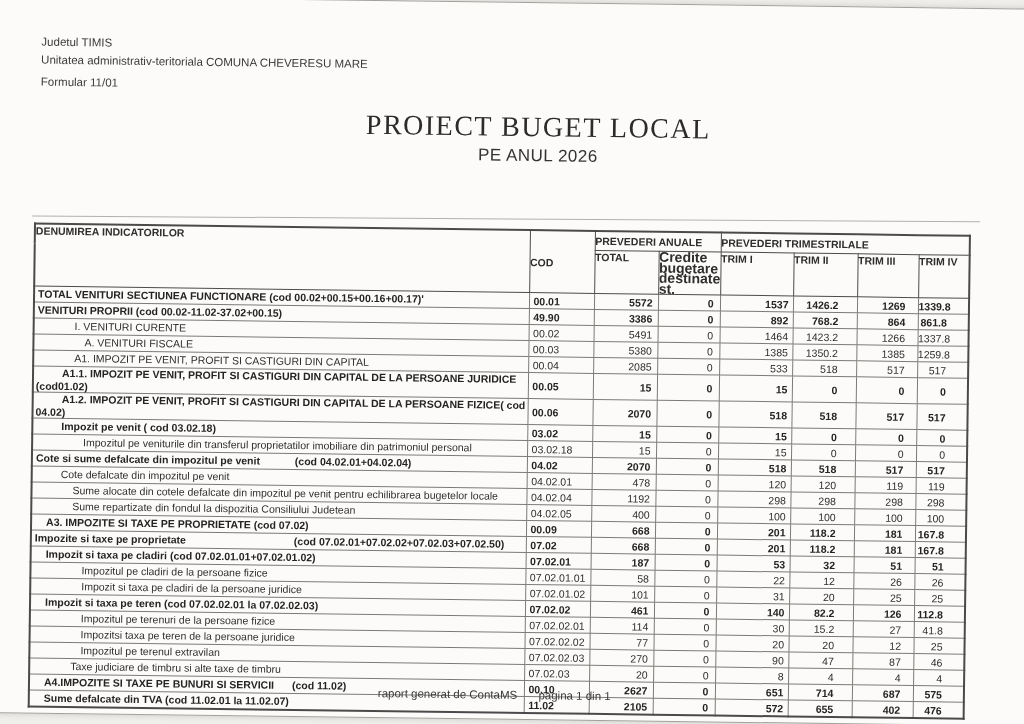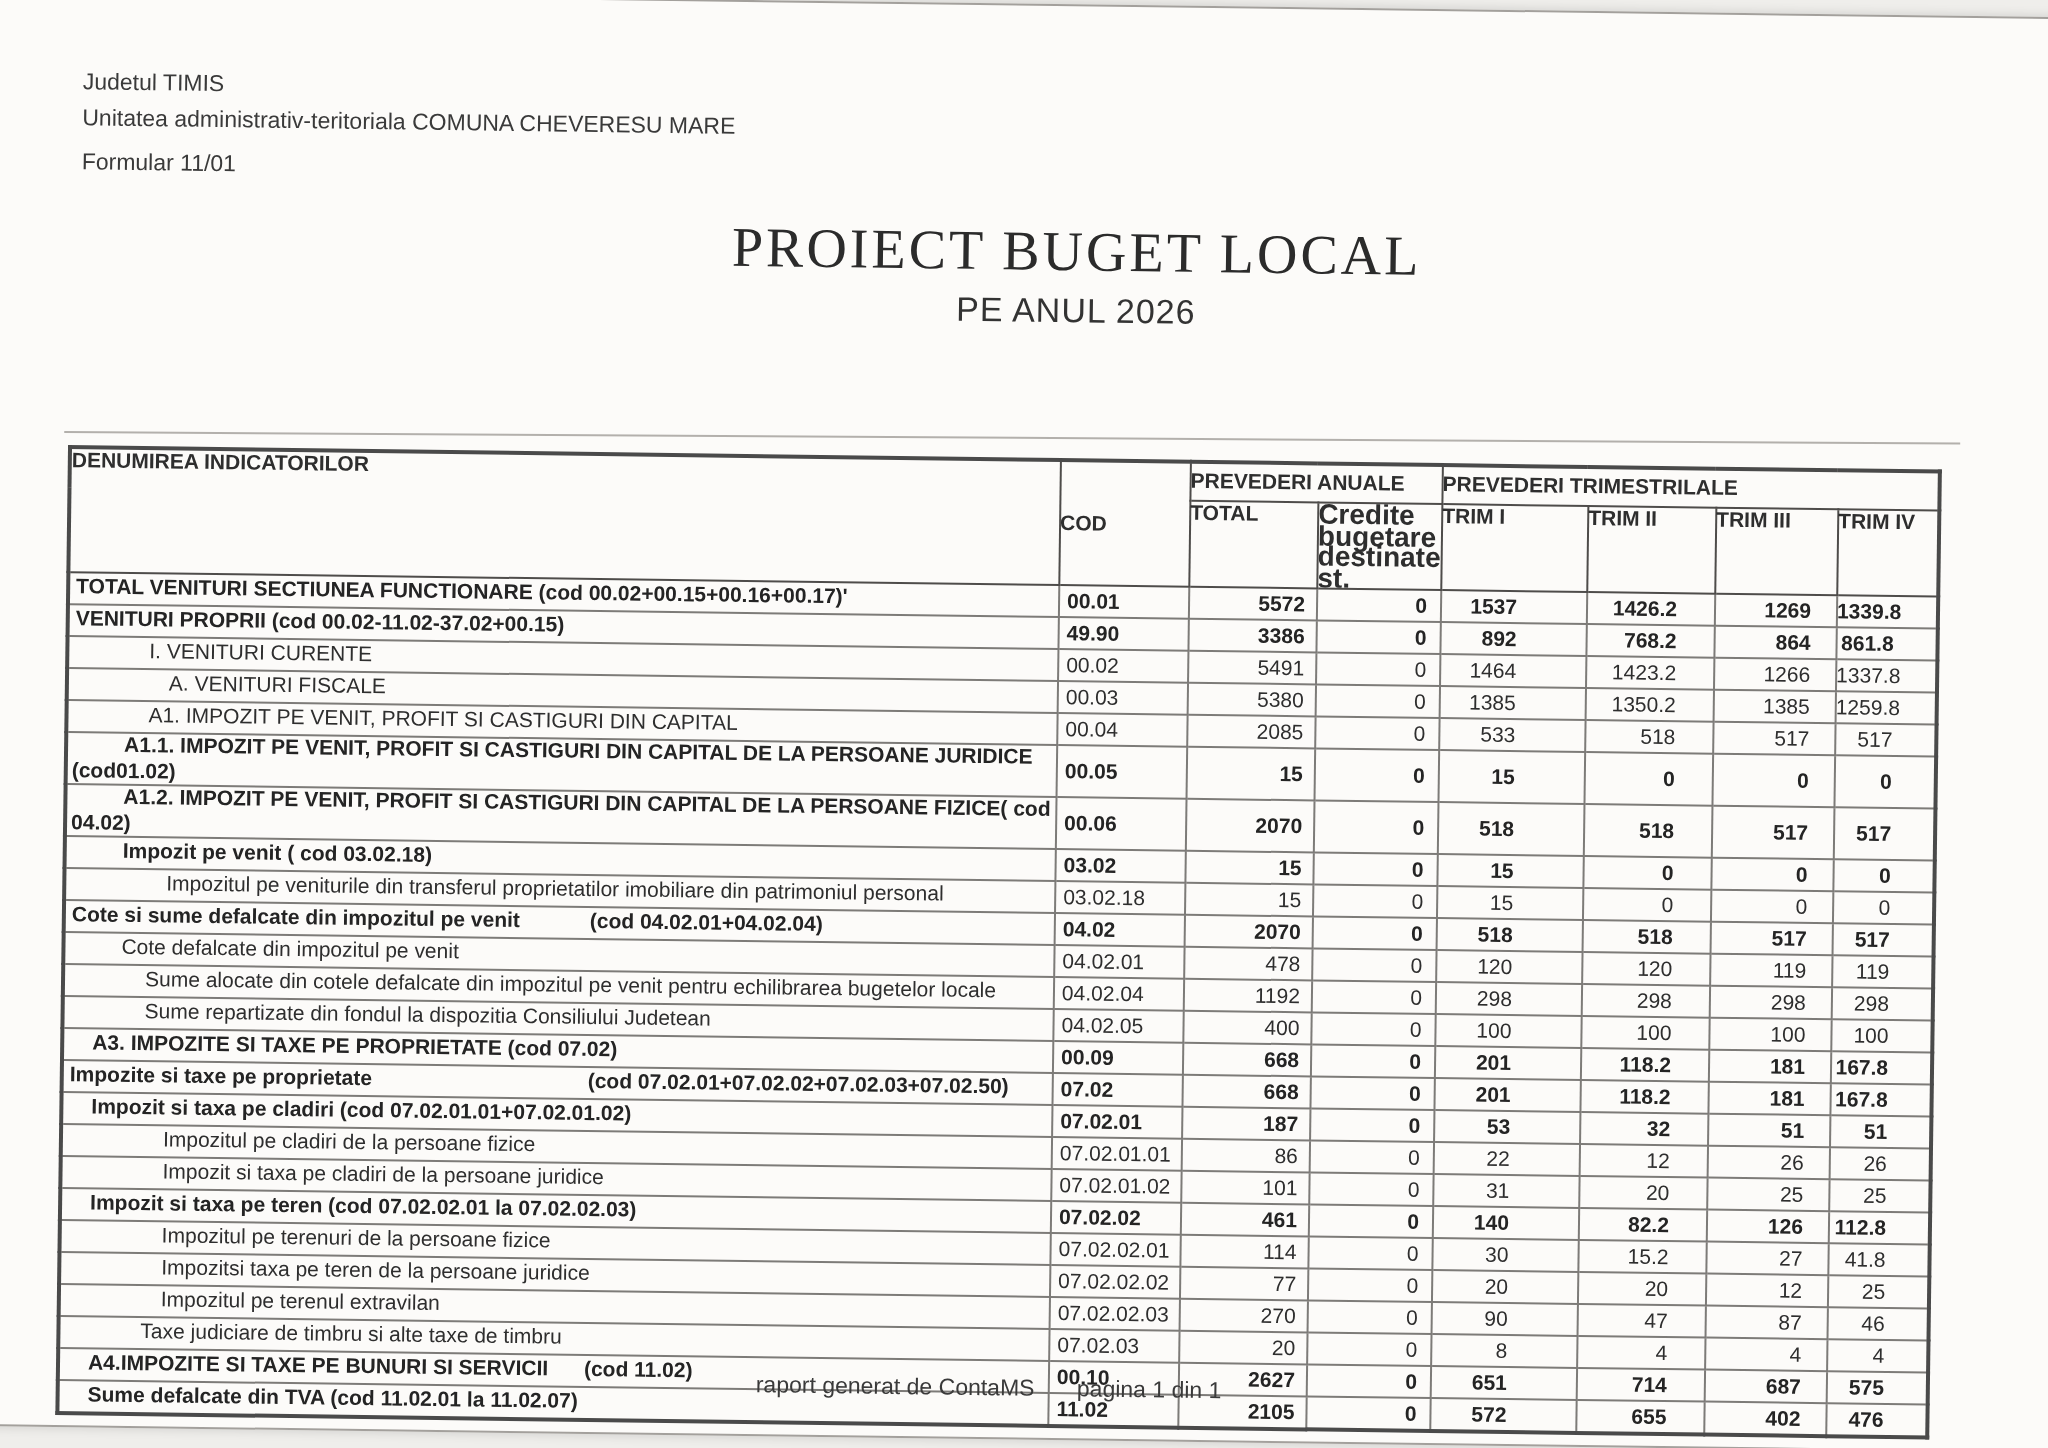--- a/index.html
+++ b/index.html
@@ -42,21 +42,21 @@
   .h-total{vertical-align:top;padding:2px 4px;height:33px;border-radius:13px;}
   .h-credite{font-size:14px;line-height:10.5px;vertical-align:top;padding:1px 2px;overflow:hidden;}
   .h-trim{vertical-align:top;padding:2px 4px;}
   .budget tbody td{height:15px;vertical-align:middle;}
   td.c-name{overflow:visible;}
   td.c-name .l1{white-space:nowrap;position:relative;line-height:13px;}
   td.c-name .l2{white-space:nowrap;padding-left:2px;line-height:12px;}
   td.c-name .nr{position:absolute;left:262px;top:0;}
   td.c-cod{padding-left:4px;white-space:nowrap;}
   td.c-val{text-align:right;white-space:nowrap;}
-  td.v0{padding-right:5px;text-align:right;} td.v1{padding-right:6px;} td.v2{padding-right:34px;}
+  td.v0{padding-right:5px;text-align:right;} td.v1{padding-right:6px;} td.v2{padding-right:4px;}
   td.v3{padding-right:18px;margin-left:24px;} td.v4{padding-right:12px;} td.v5{padding-right:21px;}
   tr.b{font-weight:bold;color:#242424;}
   .ind0{padding-left:3px;} .ind1{padding-left:14px;} .ind2{padding-left:28px;}
   .ind3{padding-left:40px;} .ind4{padding-left:50px;}
   
   .footer{position:absolute;left:392px;top:686px;font-size:11.5px;color:#3a3a3a;}
   .footer .fr{margin-left:18px;}
 </style>
 </head>
 <body>
@@ -297,21 +297,21 @@
             <td class="c-val v2">53</td>
             <td class="c-val v3">32</td>
             <td class="c-val v4">51</td>
             <td class="c-val v5">51</td>
           </tr>
           <tr>
             <td class="c-name">
               <div class="l1 ind4">Impozitul pe cladiri de la persoane fizice</div>
             </td>
             <td class="c-cod">07.02.01.01</td>
-            <td class="c-val v0">86</td>
+            <td class="c-val v0">58</td>
             <td class="c-val v1">0</td>
             <td class="c-val v2">22</td>
             <td class="c-val v3">12</td>
             <td class="c-val v4">26</td>
             <td class="c-val v5">26</td>
           </tr>
           <tr>
             <td class="c-name">
               <div class="l1 ind4">Impozit si taxa  pe cladiri de la persoane juridice</div>
             </td>

